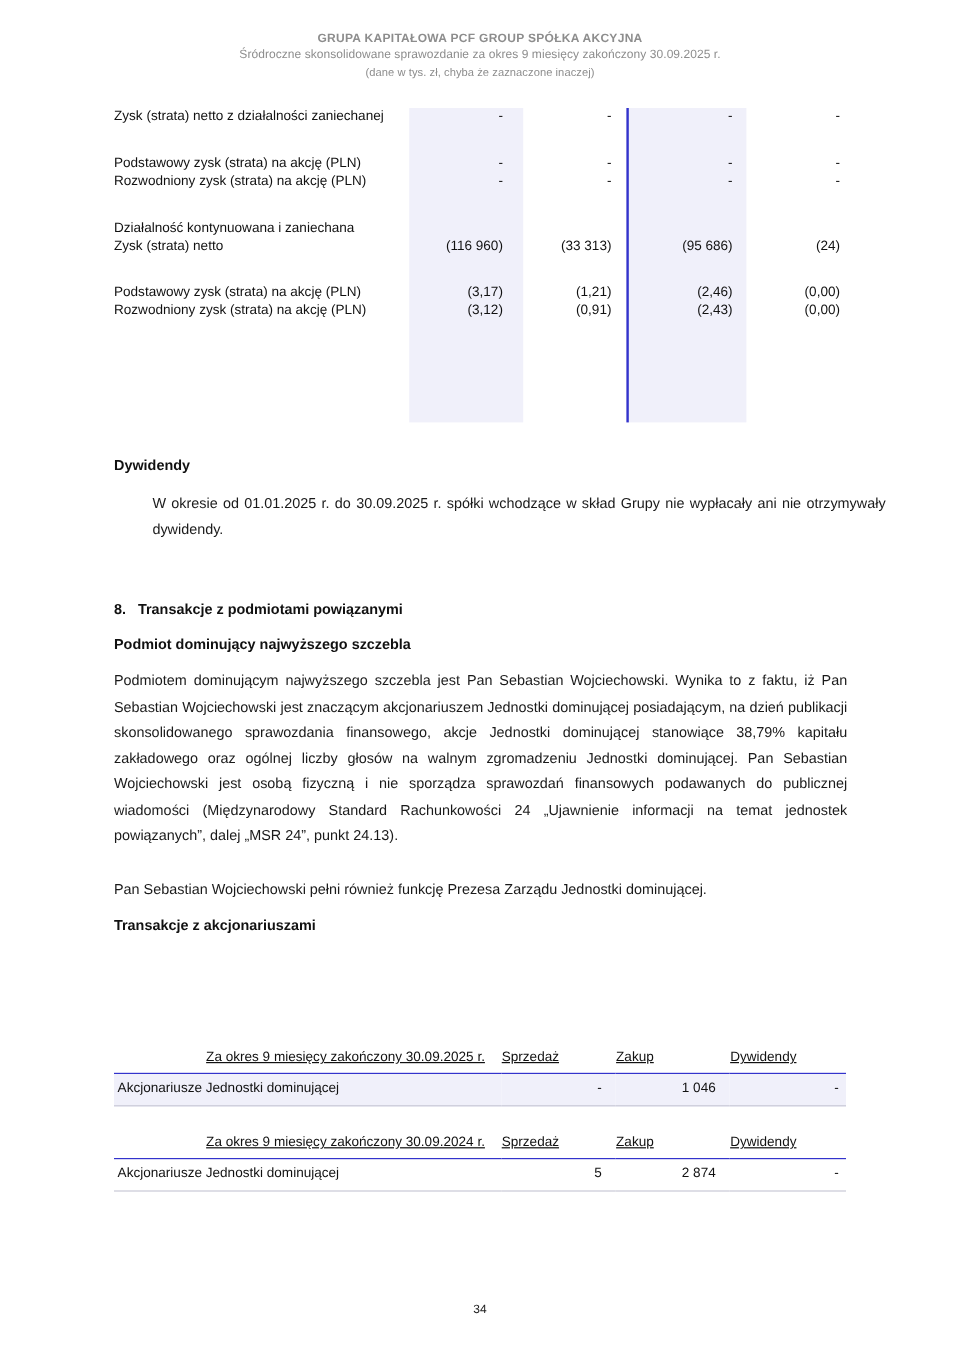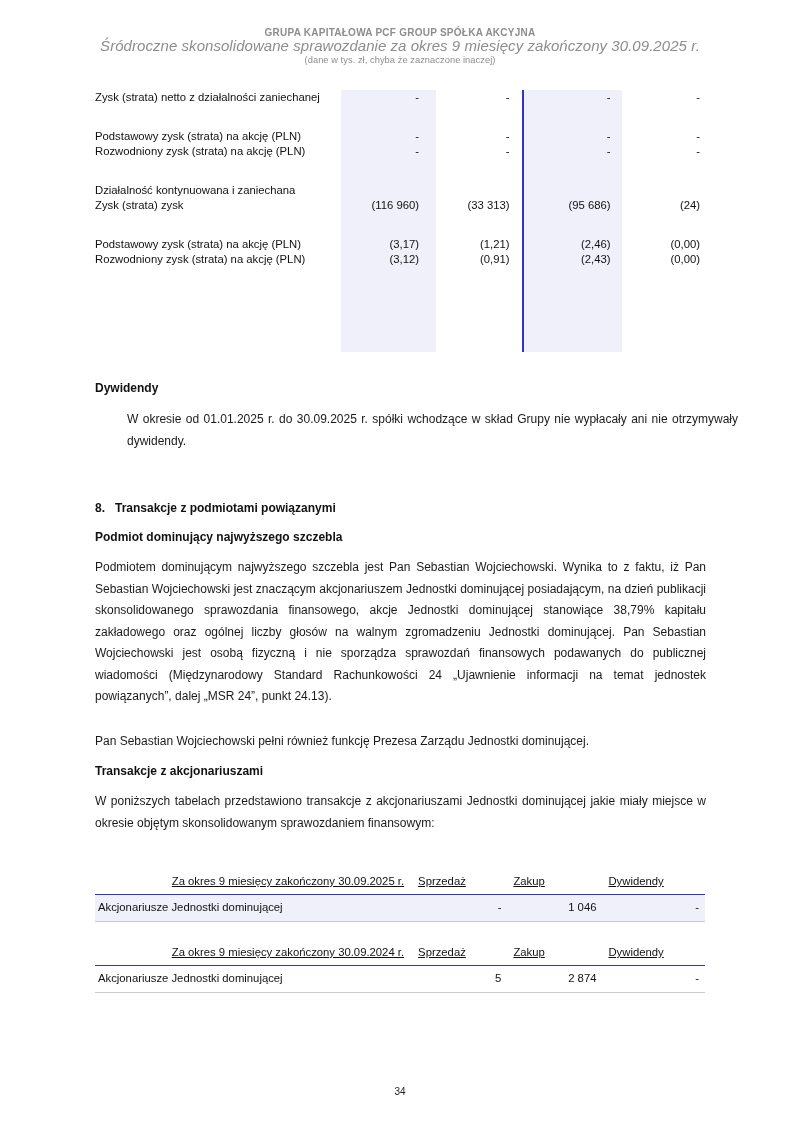--- a/index.html
+++ b/index.html
@@ -32,24 +32,23 @@
     text-align: center;
     color: #8d8d8d;
   }
   .doc-header .line1 {
     font-size: 10px;
     font-weight: bold;
     letter-spacing: 0.25px;
     line-height: 13px;
   }
   .doc-header .line2 {
-    font-size: 15px;
+    font-size: 10px;
     line-height: 14px;
     letter-spacing: 0.05px;
-    font-style: italic;
   }
   .doc-header .line3 {
     font-size: 9.3px;
     line-height: 14px;
     letter-spacing: 0.05px;
   }
 
   
   .fin-table-wrap {
     position: absolute;
@@ -246,21 +245,21 @@
           </tr>
 
         <tr>
           <td class="label bold">Działalność kontynuowana i zaniechana</td>
           <td class="num c1"></td>
           <td class="num c2"></td>
           <td class="num c3"></td>
           <td class="num c4"></td>
         </tr>
         <tr>
-          <td class="label">Zysk (strata) zysk</td>
+          <td class="label">Zysk (strata) netto</td>
           <td class="num c1">(116 960)</td>
           <td class="num c2">(33 313)</td>
           <td class="num c3">(95 686)</td>
           <td class="num c4">(24)</td>
         </tr>
 
         <tr class="spacer">
             <td colspan="5"></td>
           </tr>
         <tr class="spacer-sm">
@@ -288,21 +287,20 @@
   <div class="sec-title" style="top:381px;">Dywidendy</div>
   <div class="para" style="top:409px;margin-left:32px;">W okresie od 01.01.2025 r. do 30.09.2025 r. spółki wchodzące w skład Grupy nie wypłacały ani nie otrzymywały dywidendy.</div>
 
   <div class="num-head" style="top:501px;">
     <span class="n">8.</span><span>Transakcje z podmiotami powiązanymi</span>
   </div>
   <div class="sec-title" style="top:530px;">Podmiot dominujący najwyższego szczebla</div>
   <div class="para" style="top:557px;">Podmiotem dominującym najwyższego szczebla jest Pan Sebastian Wojciechowski. Wynika to z faktu, iż Pan Sebastian Wojciechowski jest znaczącym akcjonariuszem Jednostki dominującej posiadającym, na dzień publikacji skonsolidowanego sprawozdania finansowego, akcje Jednostki dominującej stanowiące 38,79% kapitału zakładowego oraz ogólnej liczby głosów na walnym zgromadzeniu Jednostki dominującej. Pan Sebastian Wojciechowski jest osobą fizyczną i nie sporządza sprawozdań finansowych podawanych do publicznej wiadomości (Międzynarodowy Standard Rachunkowości 24 „Ujawnienie informacji na temat jednostek powiązanych”, dalej „MSR 24”, punkt 24.13).</div>
   <div class="para nojust" style="top:731px;">Pan Sebastian Wojciechowski pełni również funkcję Prezesa Zarządu Jednostki dominującej.</div>
   <div class="sec-title" style="top:764px;">Transakcje z akcjonariuszami</div>
-  <div class="para" style="top:791px;">W poniższych tabelach przedstawiono transakcje z akcjonariuszami Jednostki dominującej jakie miały miejsce w okresie objętym skonsolidowanym sprawozdaniem finansowym:</div>
 
   <table class="tx-table shaded" style="top:872px;">
     <thead>
       <tr>
         <th class="h-period">Za okres 9 miesięcy zakończony 30.09.2025 r.</th>
         <th class="h-col">Sprzedaż</th>
         <th class="h-col">Zakup</th>
         <th class="h-col last">Dywidendy</th>
       </tr>
     </thead>

